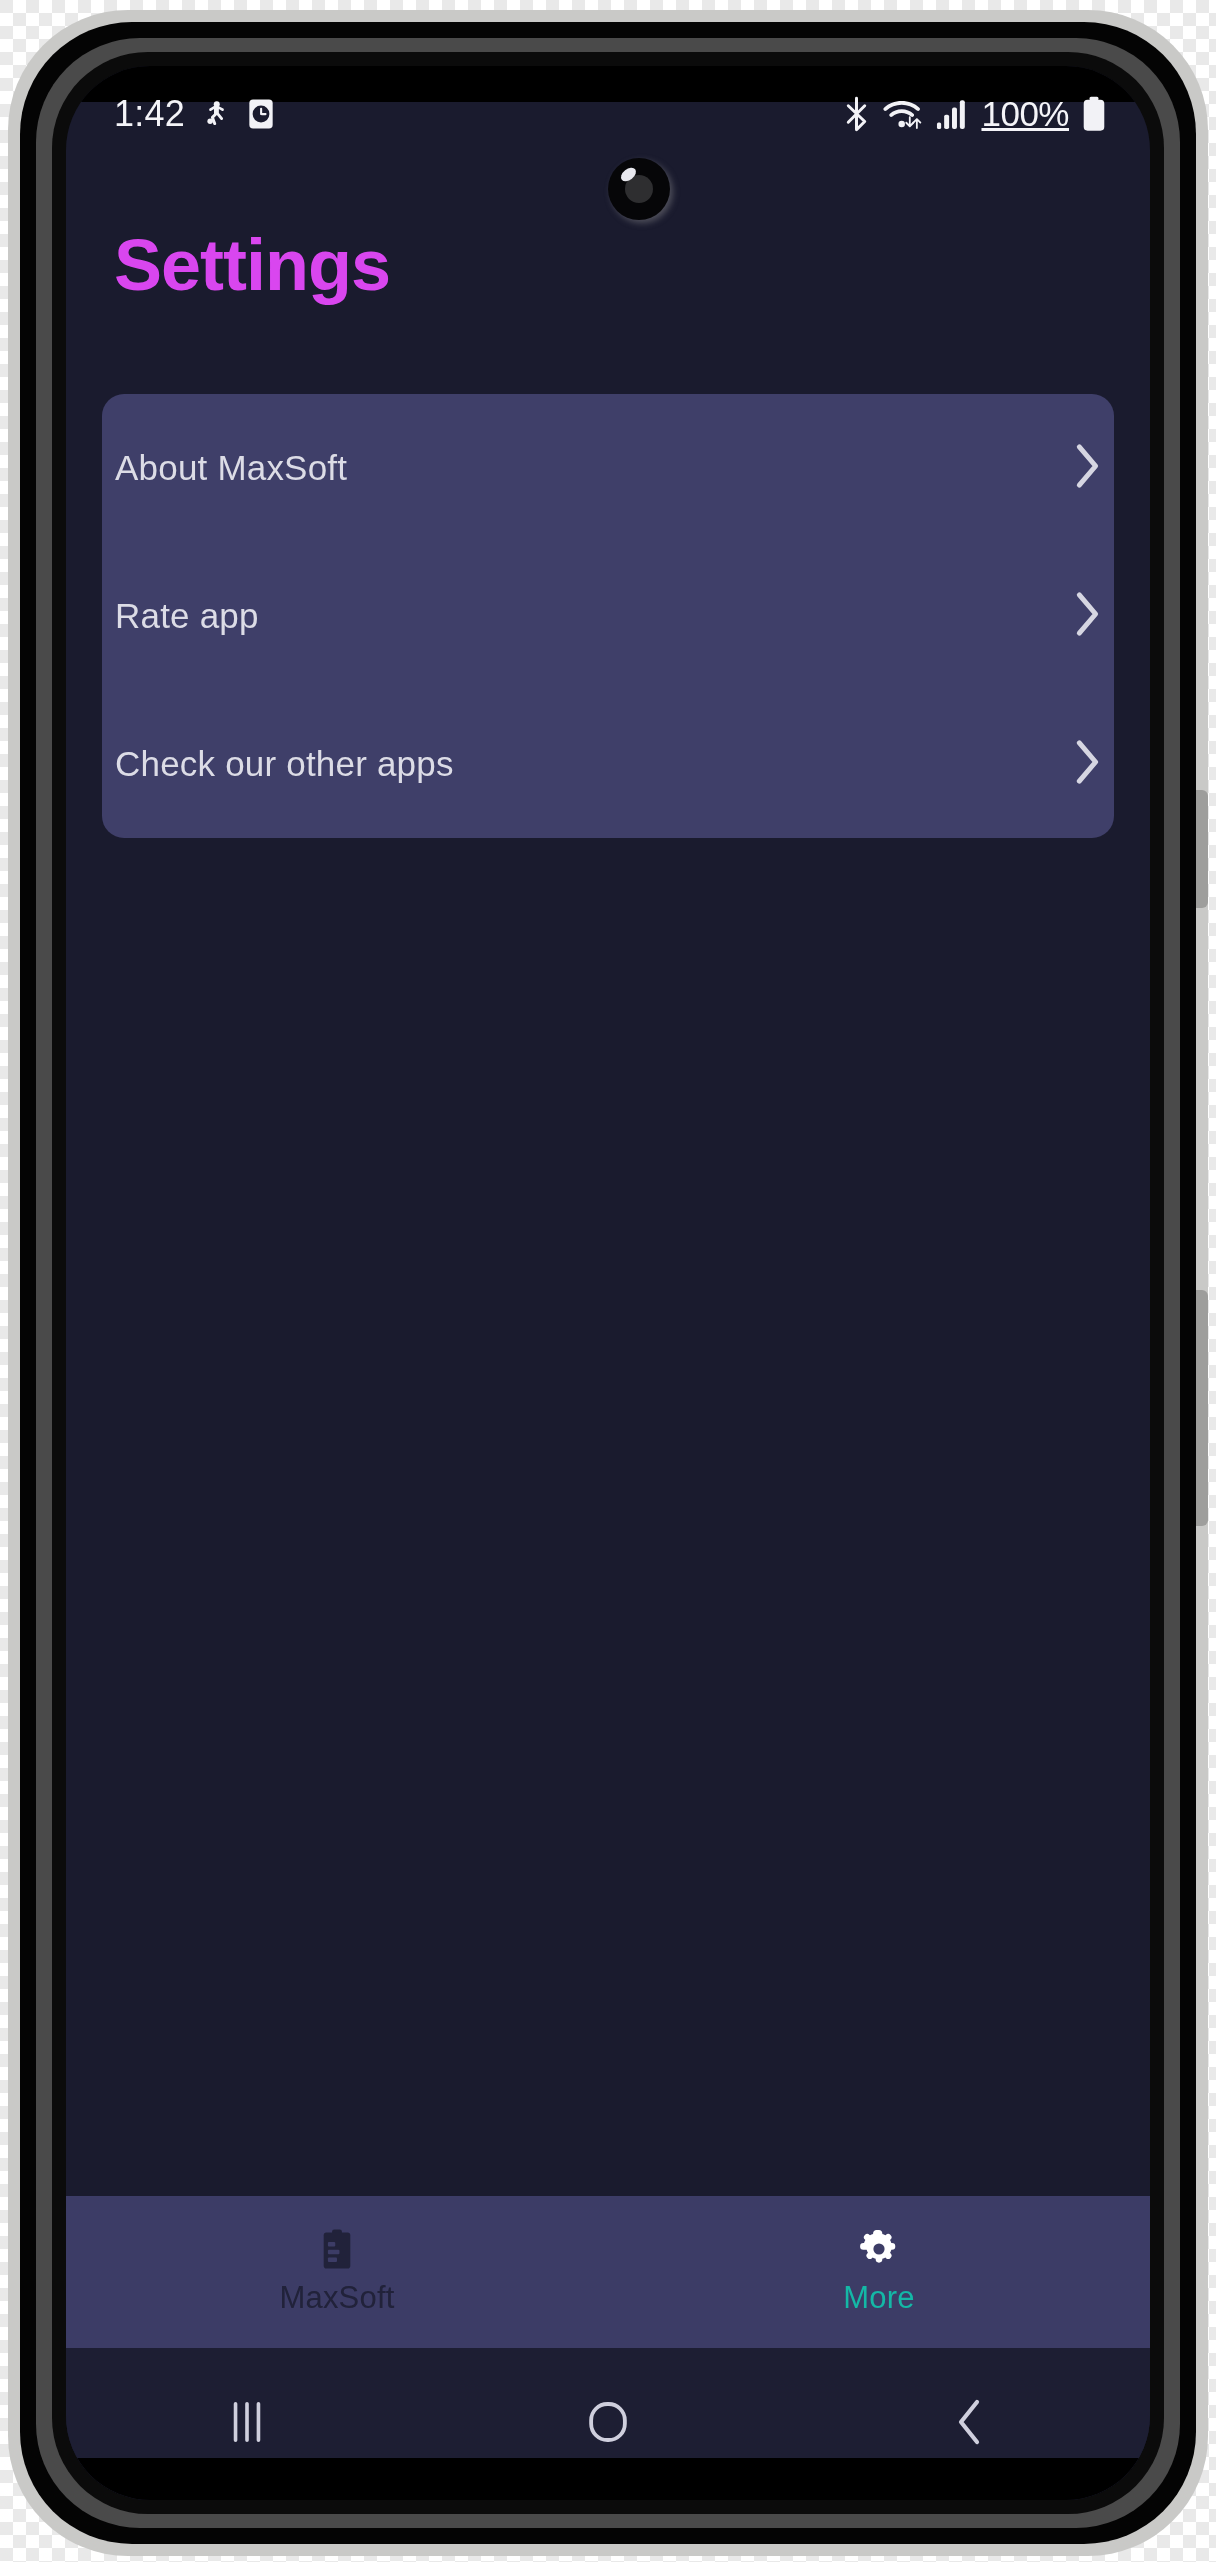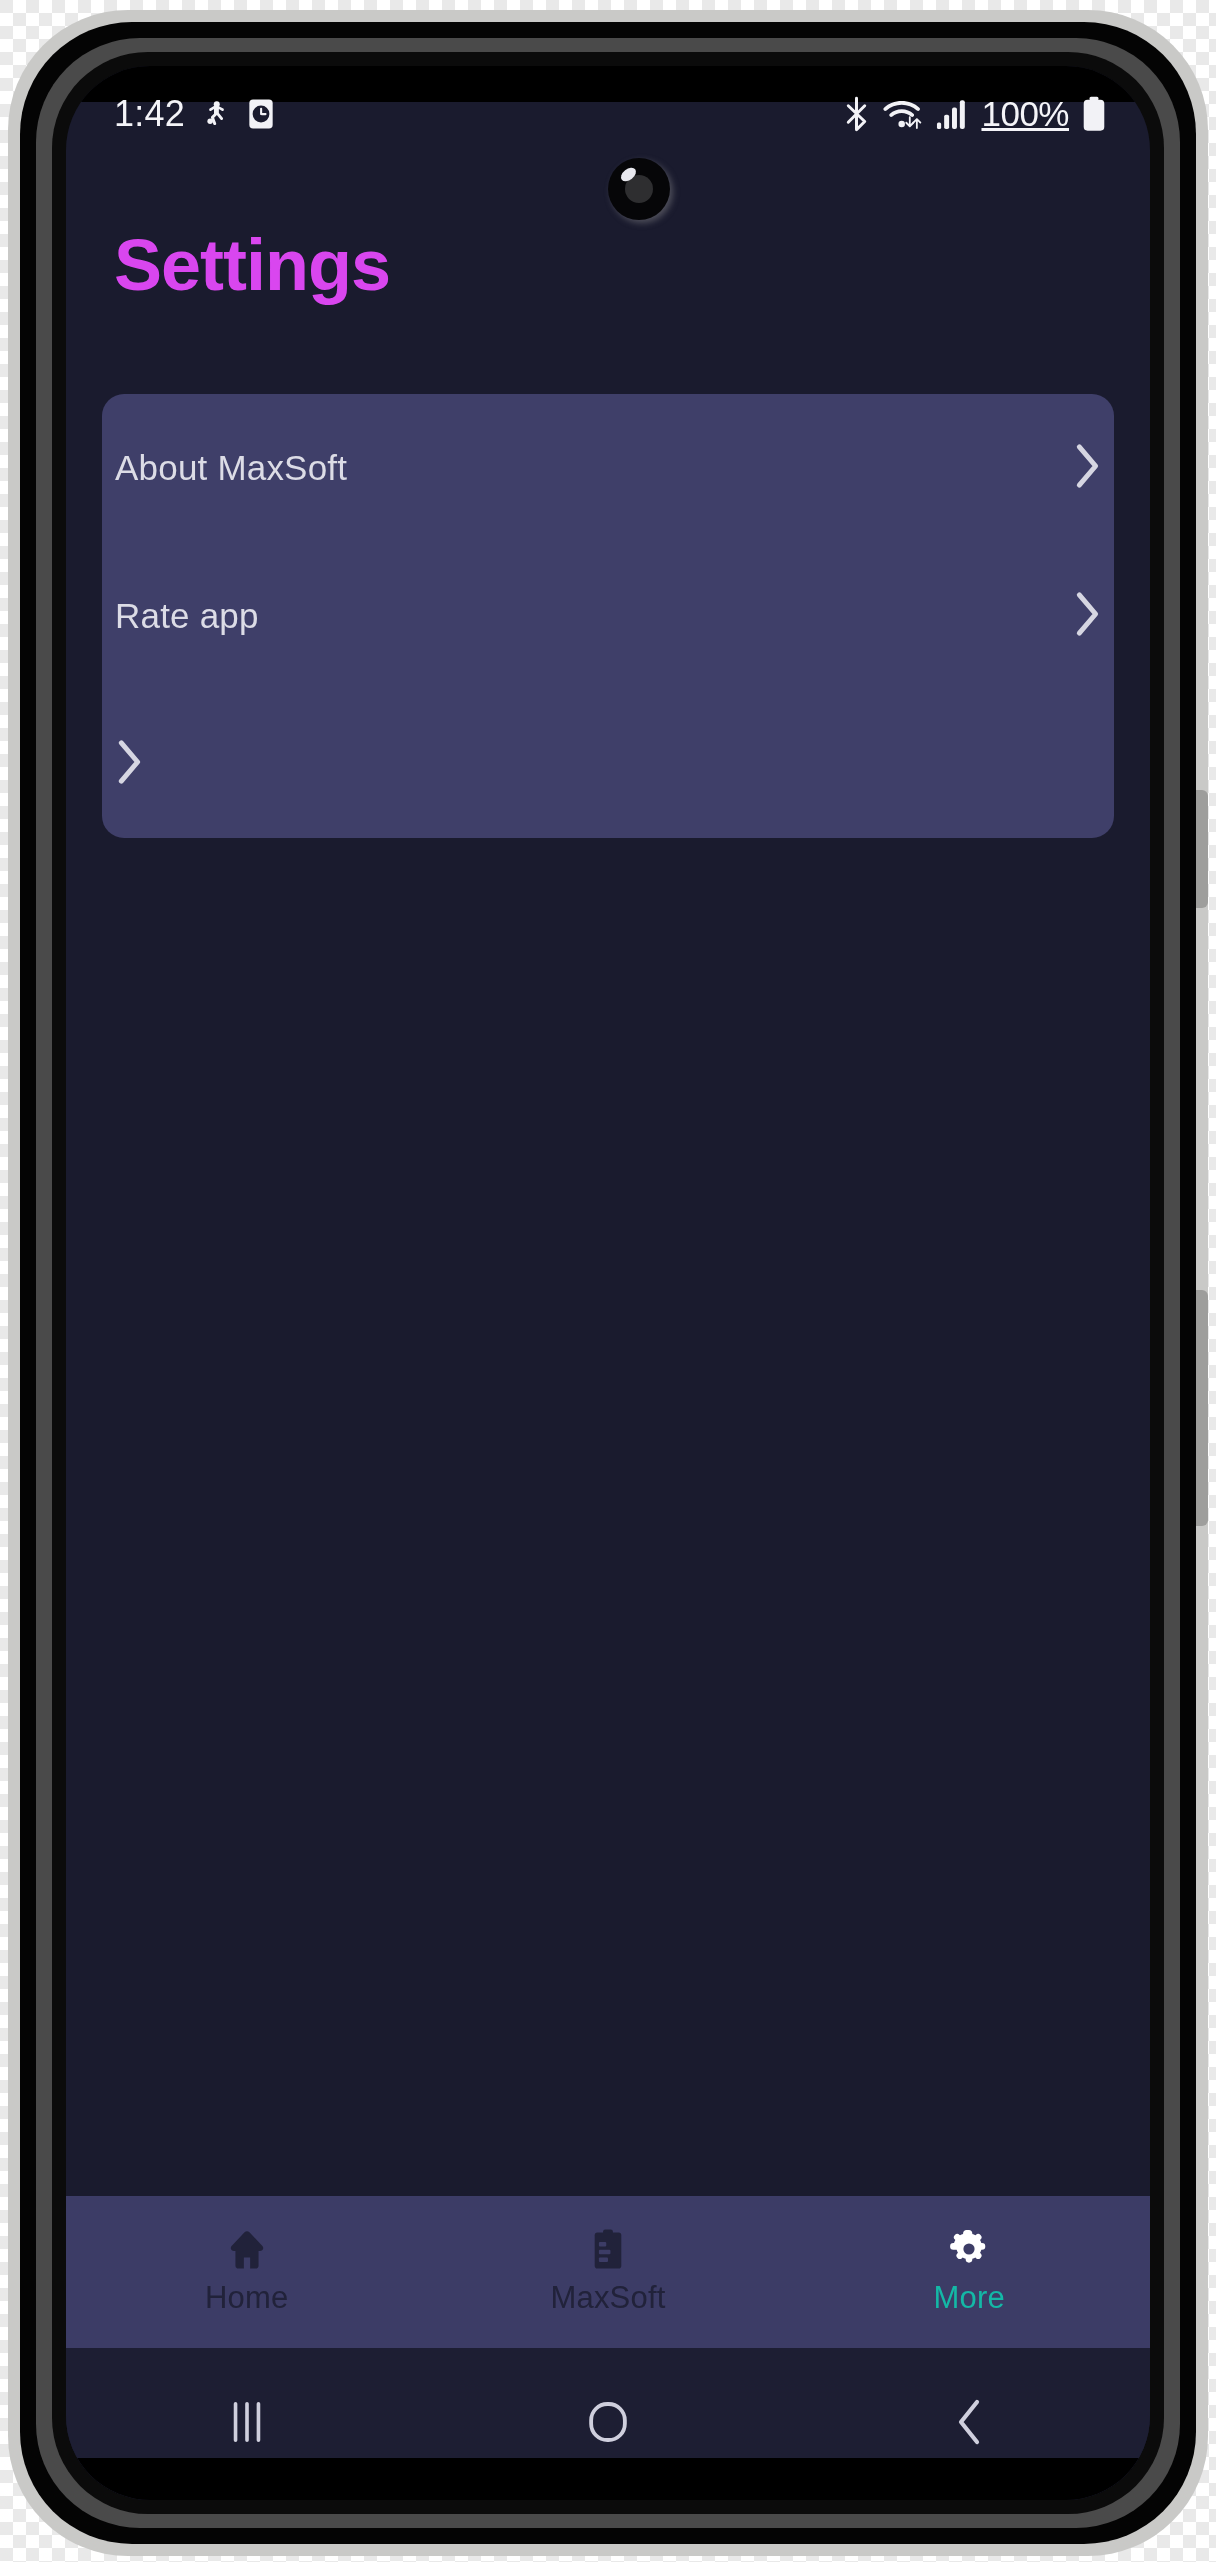--- a/index.html
+++ b/index.html
@@ -329,40 +329,33 @@
         <div class="setting-row">
           <span class="setting-label">Rate app</span>
           <span>
             <svg class="chevron-right" viewBox="0 0 14 24" fill="none" stroke="#d6d6e2" stroke-width="2.6" stroke-linecap="round" stroke-linejoin="round">
               <path d="M3 2l8.5 10L3 22"></path>
             </svg>
           </span>
         </div>
 
         <div class="setting-row">
+          <span class="setting-label">Check our other apps</span>
           <span>
             <svg class="chevron-right" viewBox="0 0 14 24" fill="none" stroke="#d6d6e2" stroke-width="2.6" stroke-linecap="round" stroke-linejoin="round">
               <path d="M3 2l8.5 10L3 22"></path>
             </svg>
           </span>
         </div>
 
       </div>
     </div>
 
     <div class="tab-bar">
 
-      <div class="tab-item inactive">
-        <span>
-          <svg class="tab-icon" width="42" height="42" viewBox="0 0 24 24" fill="#21223a">
-            <path d="M12 1.8c.5 0 1 .2 1.4.6l7.4 7.9c.5.5.6 1.3.3 1.9-.3.6-.9 1-1.6 1h-.9v8.3c0 .9-.7 1.7-1.7 1.7h-3.1v-6.4h-3.6v6.4H7.1c-.9 0-1.7-.8-1.7-1.7v-8.3h-.9c-.7 0-1.3-.4-1.6-1-.3-.6-.2-1.4.3-1.9l7.4-7.9c.4-.4.9-.6 1.4-.6z"></path>
-          </svg>
-        </span>
-        <span class="tab-label">Home</span>
-      </div>
 
       <div class="tab-item inactive">
         <span>
           <svg class="tab-icon" width="42" height="42" viewBox="0 0 24 24" fill="#21223a">
             <rect x="9.2" y="0.8" width="5.6" height="4" rx="1.2"></rect>
             <rect x="4.4" y="2.6" width="15.2" height="20.6" rx="1.6"></rect>
             <rect x="6.8" y="8" width="4.2" height="2.6" rx="0.6" fill="#3c3c66"></rect>
             <rect x="6.8" y="12.4" width="6.6" height="2.6" rx="0.6" fill="#3c3c66"></rect>
             <rect x="6.8" y="16.8" width="5.2" height="2.6" rx="0.6" fill="#3c3c66"></rect>
           </svg>

